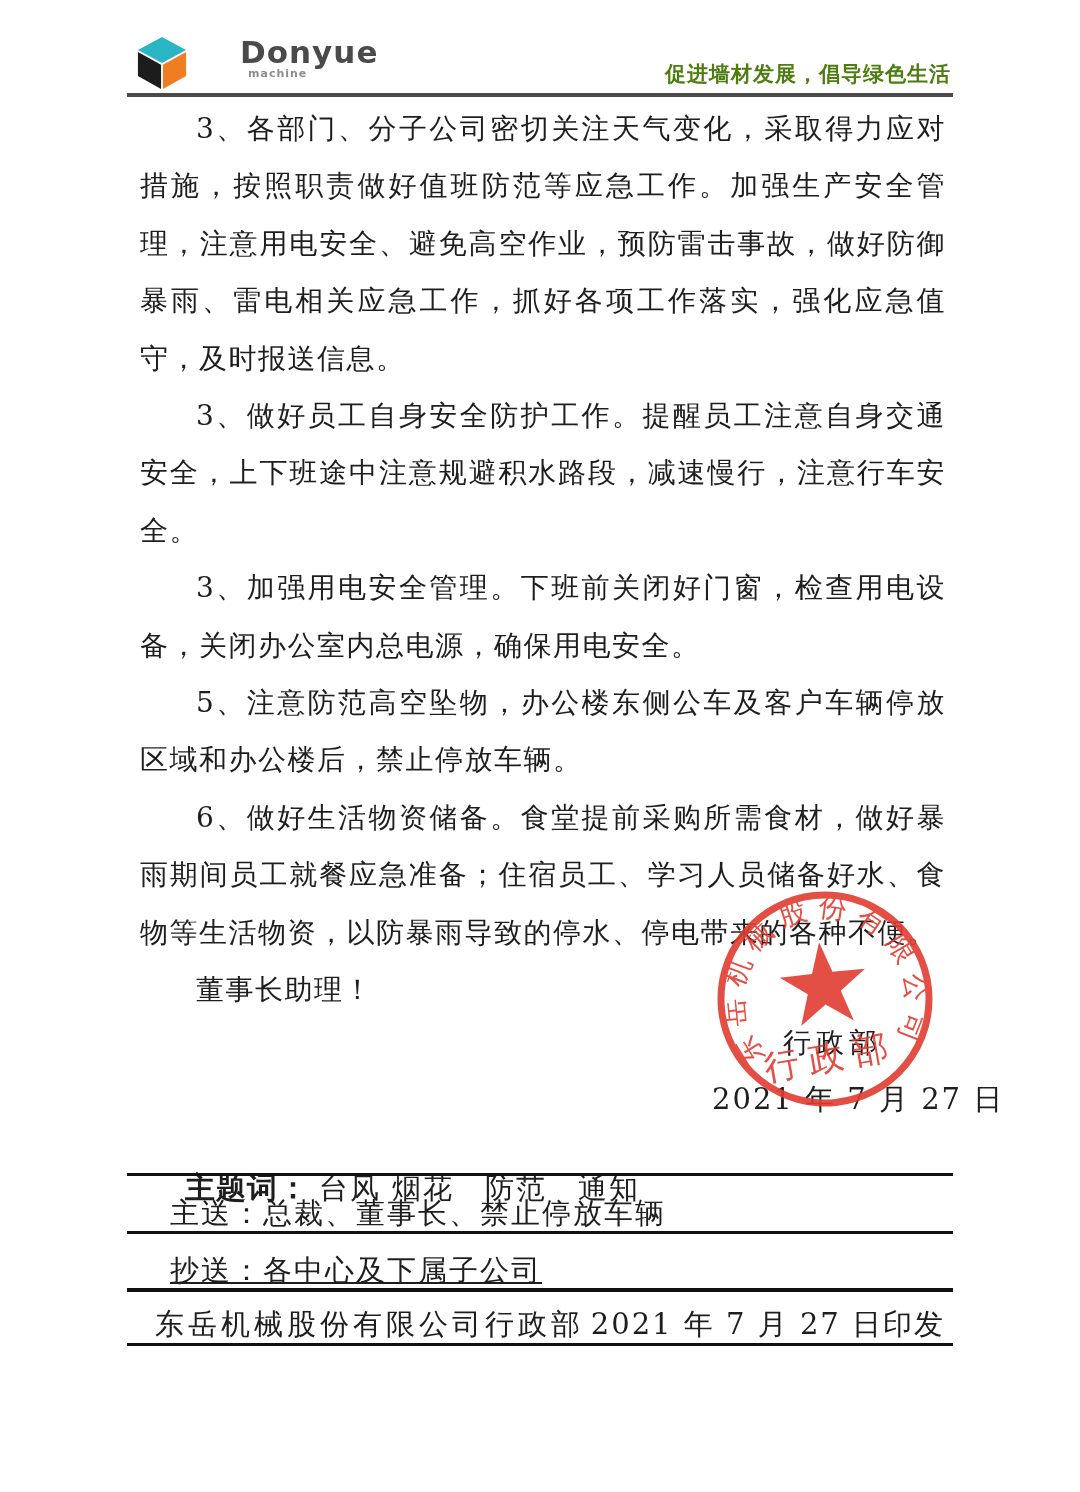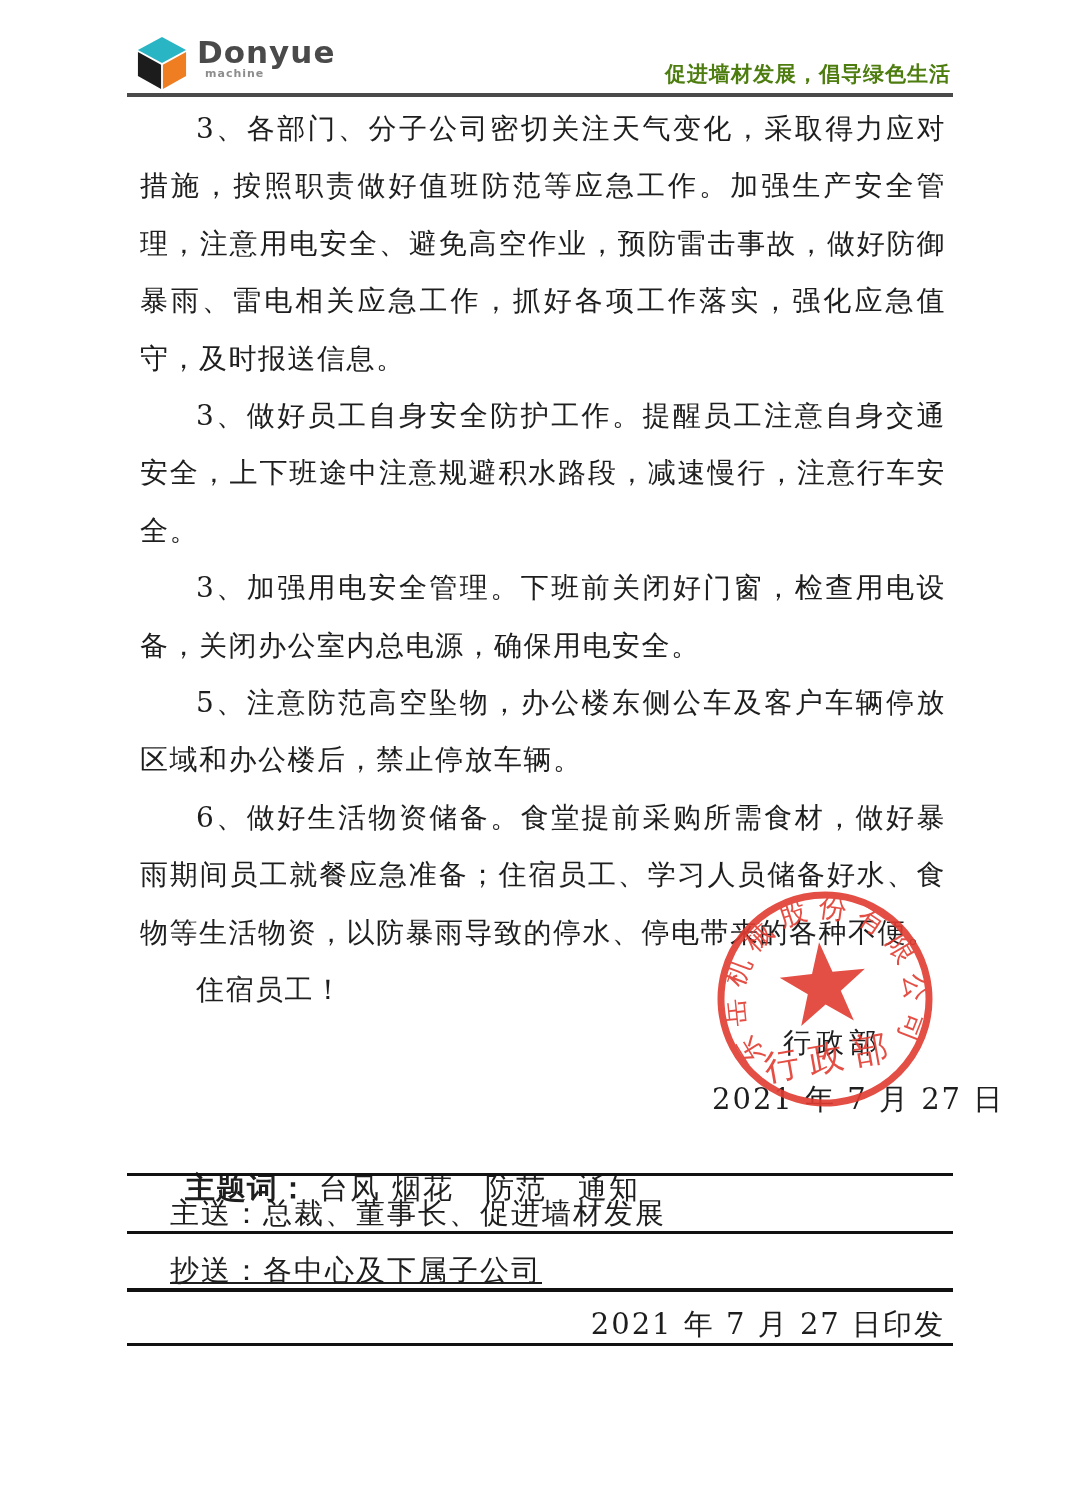--- a/index.html
+++ b/index.html
@@ -1,21 +1,21 @@
 <!DOCTYPE html>
 <html style="--color-seal-red: #e23c31; --color-logo-teal: #2ab5c4; --color-logo-orange: #ef7d22; --color-logo-dark: #1c1c1c; --color-text-dark: #1e1e1e; --color-rule-dark: #111111; --color-header-rule: #4a4a4a;"><head>
 <meta charset="utf-8">
 <style>
   html,body{margin:0;padding:0;background:#ffffff;}
   .page{position:relative;width:1080px;height:1492px;background:#fff;overflow:hidden;
         font-family:"DejaVu Serif","Liberation Serif",serif;color:var(--color-text-dark,#1e1e1e);}
 
   
   .header{position:absolute;left:127px;top:34px;width:826px;height:60px;}
-  .logo{position:absolute;left:10px;top:2px;display:flex;align-items:flex-start;}
+  .logo{position:absolute;left:10px;top:2px;display:flex;align-items:flex-start;gap:43px;}
   .logo-cube{width:50px;height:54px;}
   .logo-words{margin-left:10px;display:flex;flex-direction:column;
               font-family:"DejaVu Sans","Liberation Sans",sans-serif;}
   .logo-brand{font-size:31px;font-weight:bold;color:#4a4a4a;line-height:32px;letter-spacing:1px;}
   .logo-sub{font-size:11px;font-weight:bold;color:#8d8d8d;line-height:11px;letter-spacing:1px;margin-left:8px;}
   .slogan{position:absolute;right:2px;bottom:6px;
           font-family:"DejaVu Sans","Liberation Sans",sans-serif;
           font-weight:bold;font-size:21px;color:#4d7c0f;letter-spacing:1px;}
   .header-rule{position:absolute;left:127px;top:93px;width:826px;height:4px;
                background:var(--color-header-rule,#4a4a4a);}
@@ -72,21 +72,21 @@
     <div class="slogan">促进墙材发展，倡导绿色生活</div>
   </div>
   <div class="header-rule"></div>
 
   <div class="body-text">
     <p>3、各部门、分子公司密切关注天气变化，采取得力应对措施，按照职责做好值班防范等应急工作。加强生产安全管理，注意用电安全、避免高空作业，预防雷击事故，做好防御暴雨、雷电相关应急工作，抓好各项工作落实，强化应急值守，及时报送信息。</p>
     <p>3、做好员工自身安全防护工作。提醒员工注意自身交通安全，上下班途中注意规避积水路段，减速慢行，注意行车安全。</p>
     <p>3、加强用电安全管理。下班前关闭好门窗，检查用电设备，关闭办公室内总电源，确保用电安全。</p>
     <p>5、注意防范高空坠物，办公楼东侧公车及客户车辆停放区域和办公楼后，禁止停放车辆。</p>
     <p>6、做好生活物资储备。食堂提前采购所需食材，做好暴雨期间员工就餐应急准备；住宿员工、学习人员储备好水、食物等生活物资，以防暴雨导致的停水、停电带来的各种不便。</p>
-    <p>住宿员工！</p>
+    <p>董事长助理！</p>
   </div>
 
   <div class="sig-dept">行政部</div>
   <div class="sig-date">2021 年 7 月 27 日</div>
 
   <svg class="seal" viewBox="0 0 236 236" aria-hidden="true">
     <defs>
       <path id="seal-arc" d="M 55.2 170.7 A 82 82 0 1 1 180.8 170.7" fill="none"></path>
     </defs>
     <circle class="seal-ring" cx="118" cy="118" r="104"></circle>
@@ -95,22 +95,23 @@
     </text>
     <polygon class="seal-star" points="118,61 128.3,91.8 160.8,92.1 134.6,111.4 144.5,142.4 118,123.5 91.5,142.4 101.4,111.4 75.2,92.1 107.7,91.8"></polygon>
     <text class="seal-dept-text" x="118" y="188" text-anchor="middle" transform="rotate(-4 118 178)">行政部</text>
   </svg>
 
   <div class="footer-row subject-row">
     <span class="subject-label">主题词：</span><span>台风 烟花　防范　通知</span>
   </div>
   <div class="rule rule-1"></div>
 
-  <div class="footer-row to-row">主送：总裁、董事长、促进墙材发展</div>
+  <div class="footer-row to-row">主送：总裁、董事长、禁止停放车辆</div>
   <div class="rule rule-2"></div>
 
   <div class="footer-row cc-row">抄送：各中心及下属子公司</div>
   <div class="rule rule-3"></div>
 
+  <div class="footer-row issuer-row">东岳机械股份有限公司行政部</div>
   <div class="footer-row issue-date-row">2021 年 7 月 27 日印发</div>
   <div class="rule rule-4"></div>
 
 </div>
 
 </body></html>

